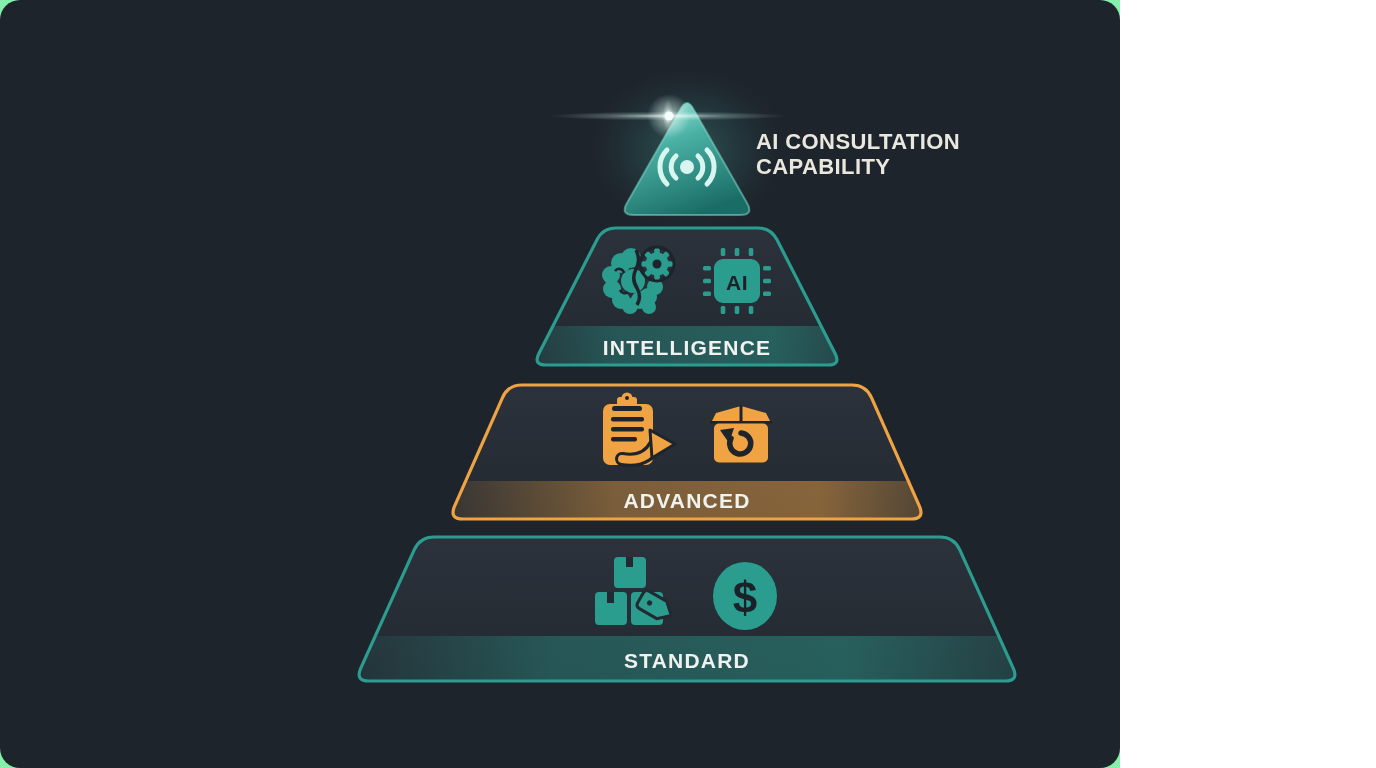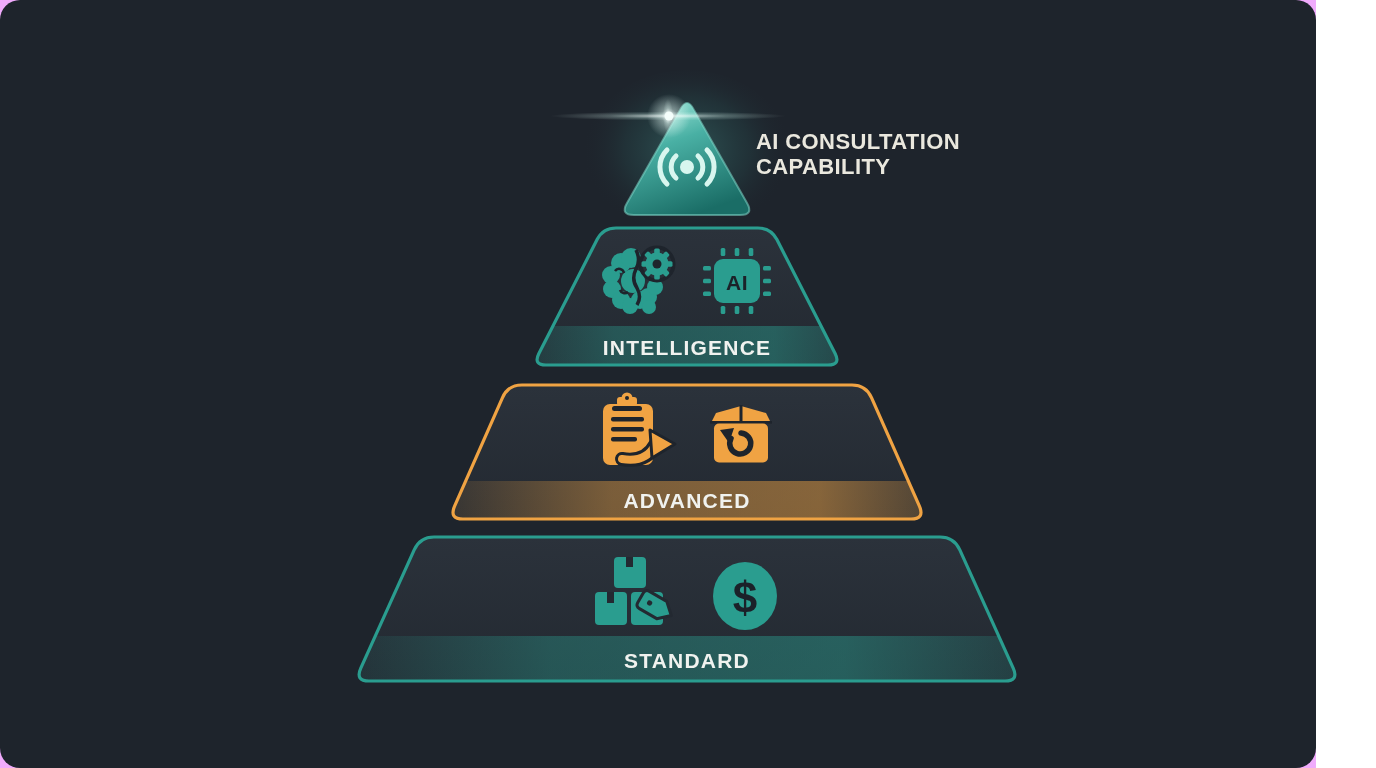--- a/index.html
+++ b/index.html
@@ -1,16 +1,16 @@
 <!DOCTYPE html>
 <html><head>
 <meta charset="utf-8">
 <style>
   html,body{margin:0;padding:0;background:#ffffff;}
-  .stage{width:1316px;height:768px;background:#f0abfc;position:relative;overflow:hidden;
+  .stage{width:1120px;height:768px;background:#86efac;position:relative;overflow:hidden;
          font-family:"Liberation Sans",sans-serif;}
   .card{position:absolute;inset:0;background:#1e242c;border-radius:20px;overflow:hidden;}
   svg text{font-family:"Liberation Sans",sans-serif;font-weight:bold;}
   .title-text{letter-spacing:0.4px;}
   .tier-label{letter-spacing:1.2px;}
 </style>
 </head>
 <body>
 
 <div class="stage">

